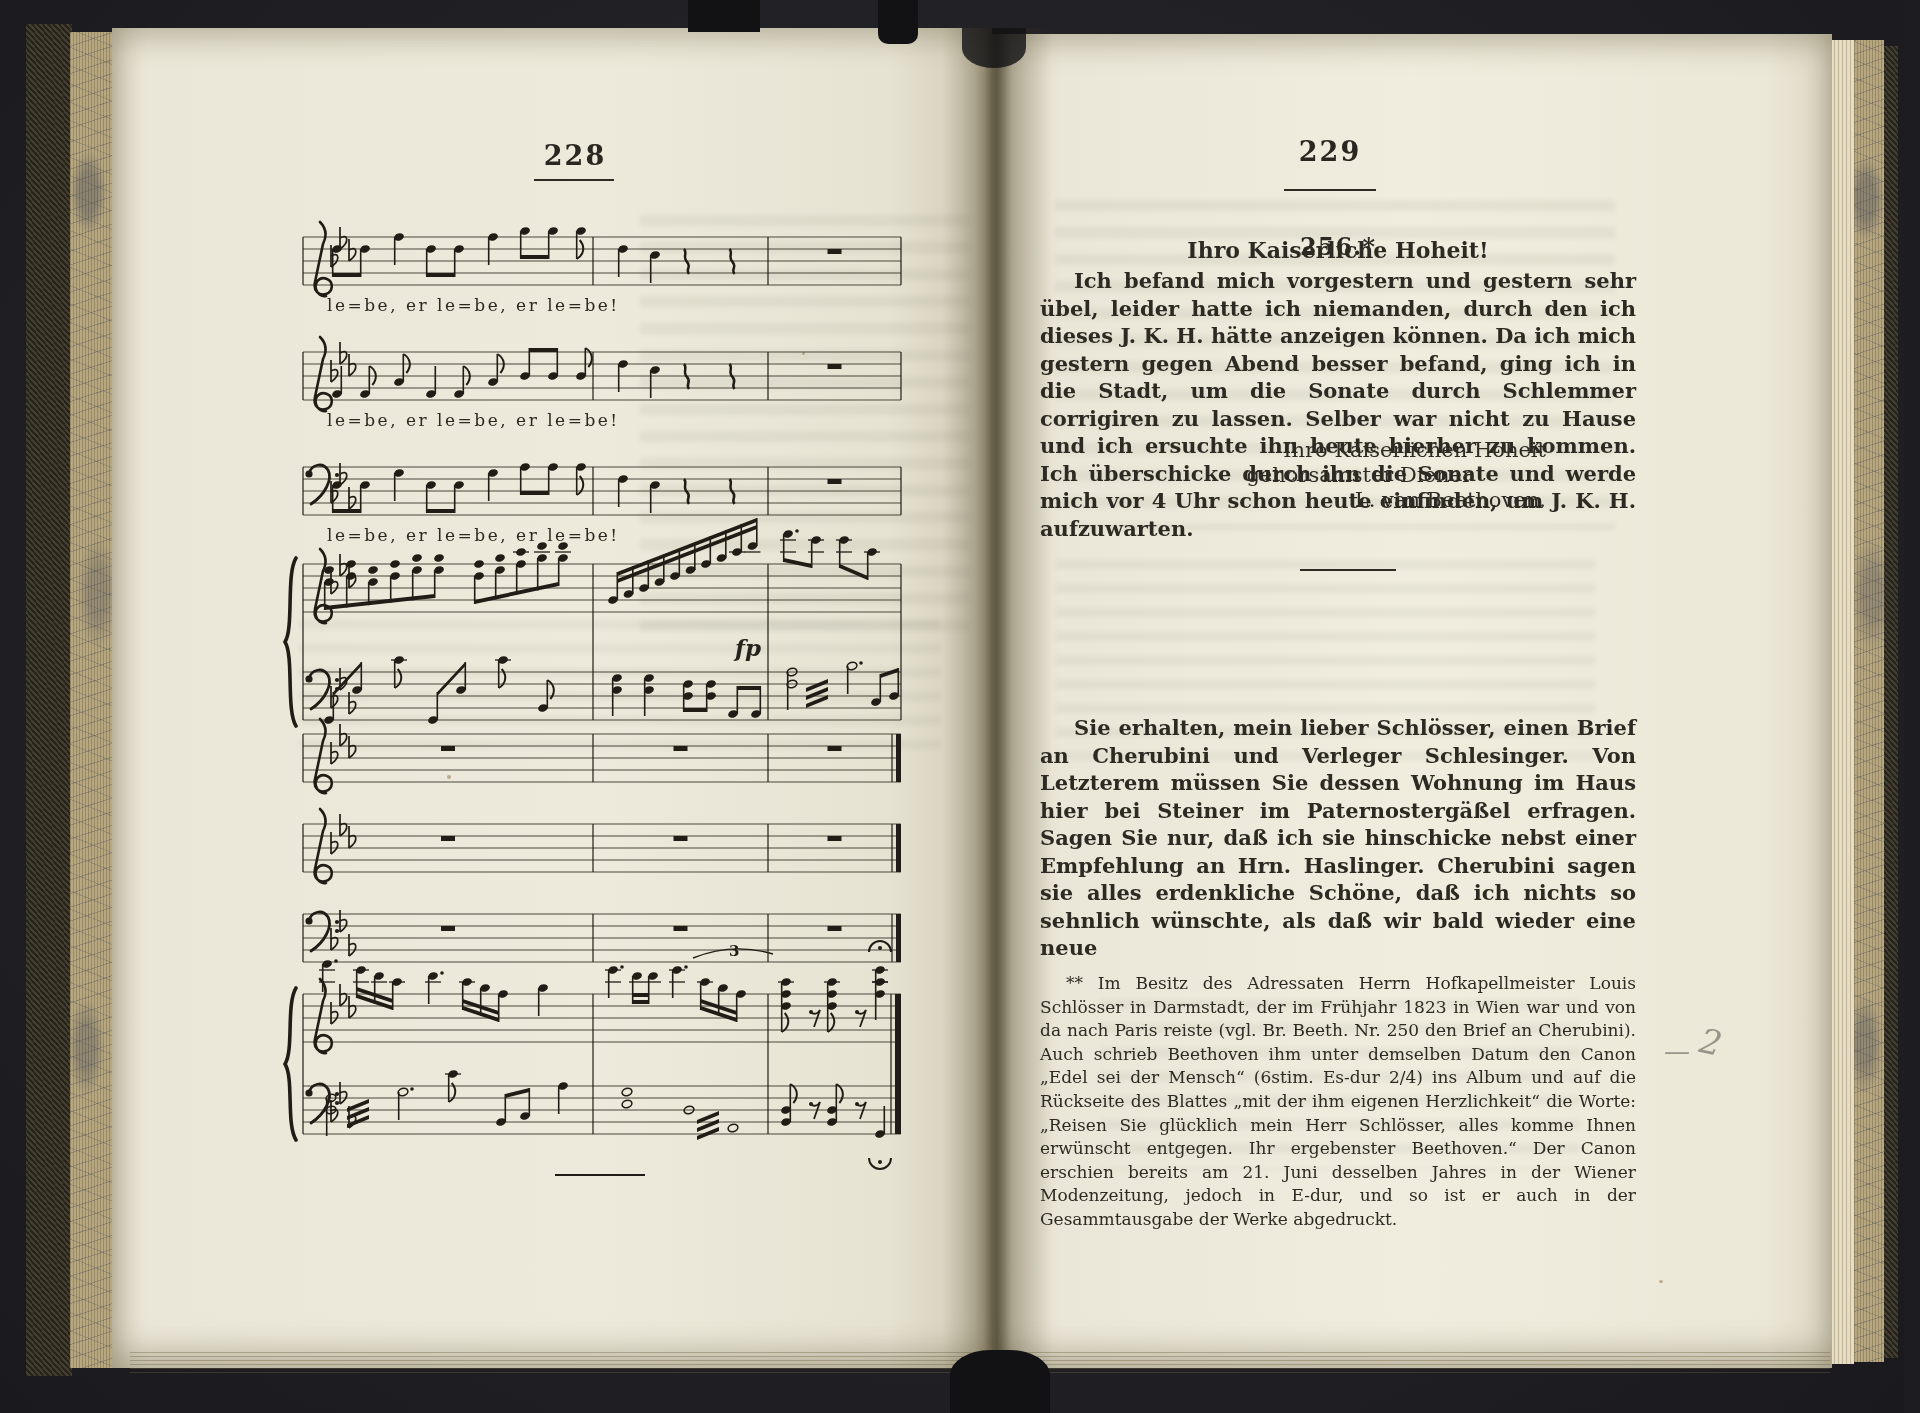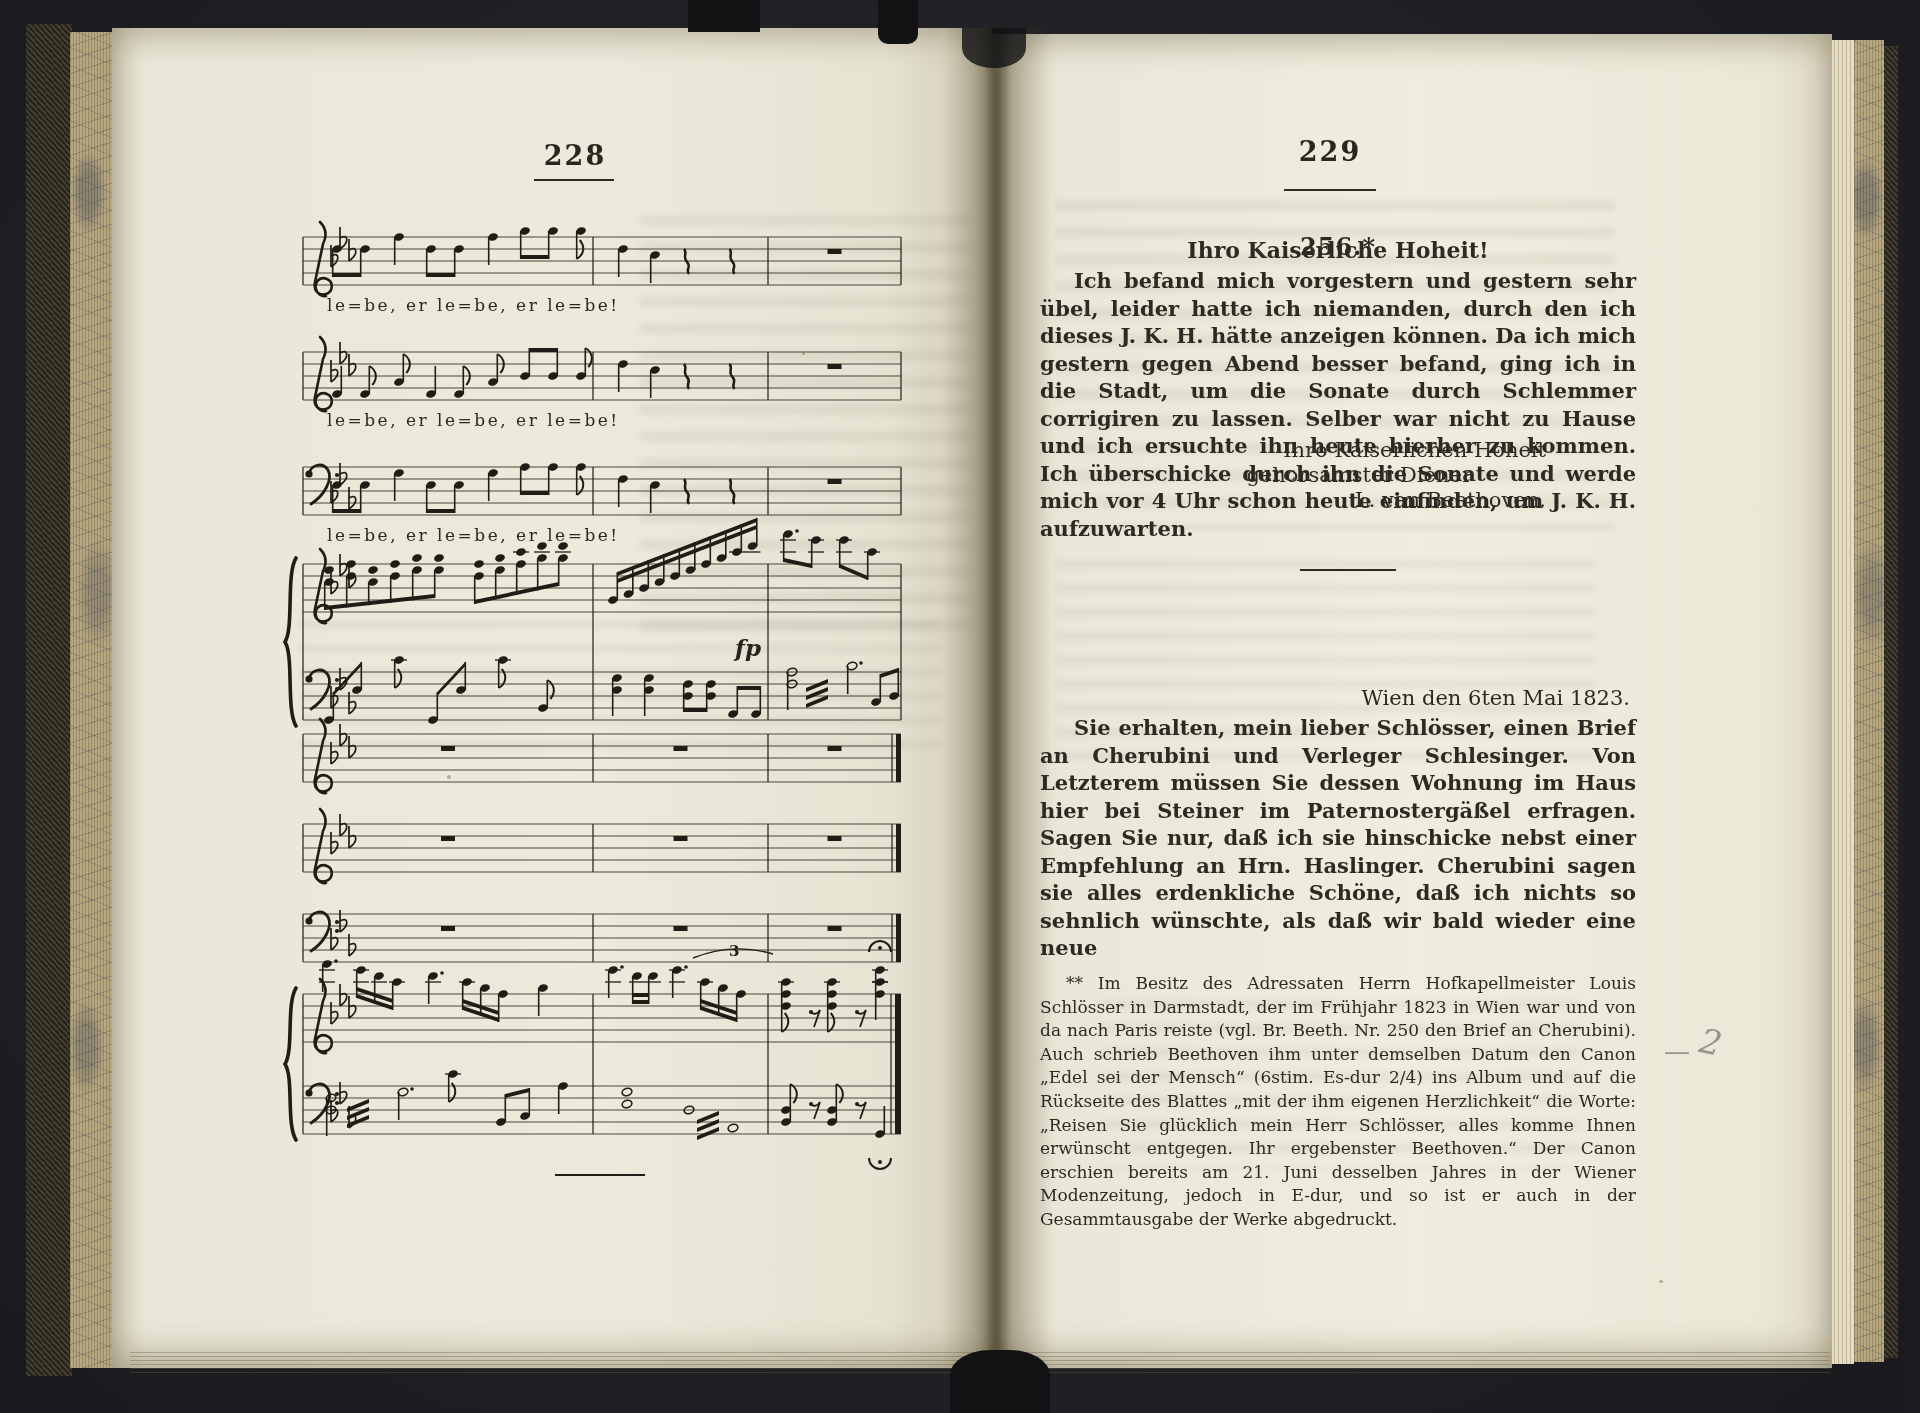--- a/index.html
+++ b/index.html
@@ -621,20 +621,19 @@
 
   <div class="abs rp center lnum" style="left:1040px;top:192px;width:596px;margin-top:40px;">256.*</div>
   <div class="abs rp center saltn" style="left:1040px;top:237px;width:596px;">Ihro Kaiserliche Hoheit!</div>
   <div class="abs rp body ind" style="left:1040px;top:267px;width:596px;">Ich befand mich vorgestern und gestern sehr übel, leider hatte ich niemanden, durch den ich dieses J. K. H. hätte anzeigen können. Da ich mich gestern gegen Abend besser befand, ging ich in die Stadt, um die Sonate durch Schlemmer corrigiren zu lassen. Selber war nicht zu Hause und ich ersuchte ihn heute hierher zu kommen. Ich überschicke durch ihn die Sonate und werde mich vor 4 Uhr schon heute einfinden, um J. K. H. aufzuwarten.</div>
   <div class="abs rp sig" style="left:1040px;top:438px;width:506px;">Ihro Kaiserlichen Hoheit</div>
   <div class="abs rp sig" style="left:1040px;top:463px;width:432px;">gehorsamster Diener</div>
   <div class="abs rp sig" style="left:1040px;top:488px;width:506px;">L. van Beethoven.</div>
 
   <div class="abs rule" style="left:1300px;top:569px;width:96px;height:2px;"></div>
 
-  <div class="abs rp dateline" style="left:1040px;top:686px;width:590px;">Wien den 6ten Mai 1823.</div>
   <div class="abs rp body ind" style="left:1040px;top:714px;width:596px;">Sie erhalten, mein lieber Schlösser, einen Brief an Cherubini und Verleger Schlesinger. Von Letzterem müssen Sie dessen Wohnung im Haus hier bei Steiner im Paternostergäßel erfragen. Sagen Sie nur, daß ich sie hinschicke nebst einer Empfehlung an Hrn. Haslinger. Cherubini sagen sie alles erdenkliche Schöne, daß ich nichts so sehnlich wünschte, als daß wir bald wieder eine neue</div>
 
   <div class="abs rp fnote" style="left:1040px;top:972px;width:596px;">** Im Besitz des Adressaten Herrn Hofkapellmeister Louis Schlösser in Darmstadt, der im Frühjahr 1823 in Wien war und von da nach Paris reiste (vgl. Br. Beeth. Nr. 250 den Brief an Cherubini). Auch schrieb Beethoven ihm unter demselben Datum den Canon „Edel sei der Mensch“ (6stim. Es-dur 2/4) ins Album und auf die Rückseite des Blattes „mit der ihm eigenen Herzlichkeit“ die Worte: „Reisen Sie glücklich mein Herr Schlösser, alles komme Ihnen erwünscht entgegen. Ihr ergebenster Beethoven.“ Der Canon erschien bereits am 21. Juni desselben Jahres in der Wiener Modenzeitung, jedoch in E-dur, und so ist er auch in der Gesammtausgabe der Werke abgedruckt.</div>
 
   <div class="abs pencil" style="left:1700px;top:1022px;font-size:34px;transform:rotate(12deg);">2</div>
   <div class="abs pencil" style="left:1664px;top:1036px;font-size:26px;">—</div>
 </div>
 
 </body></html>

